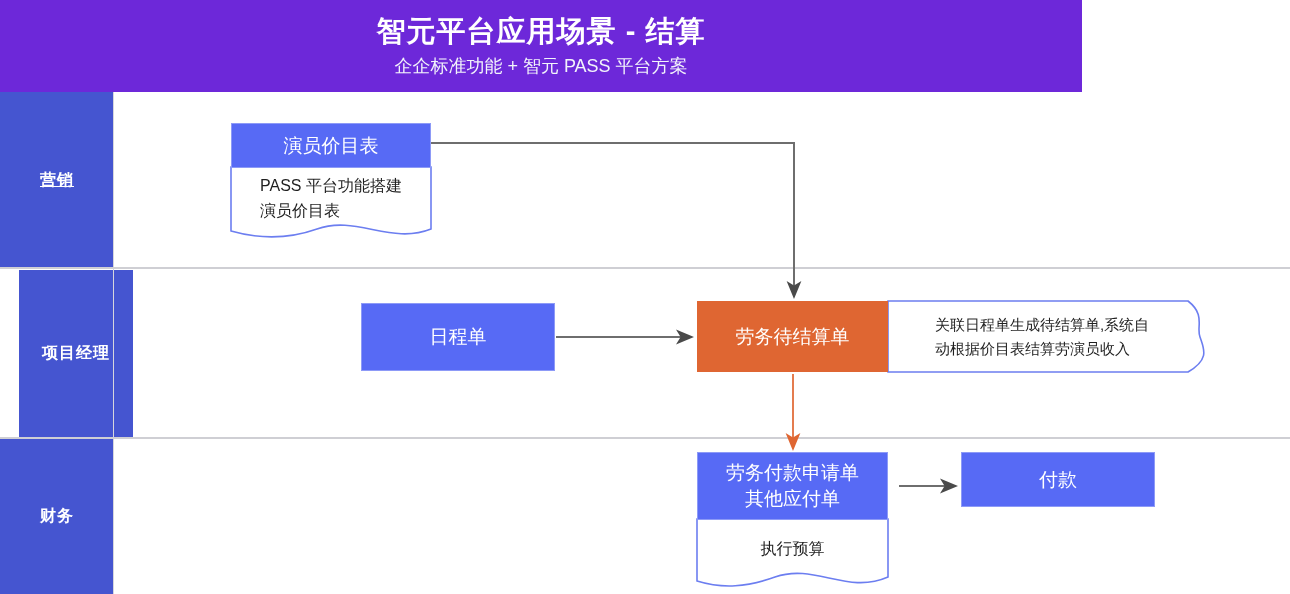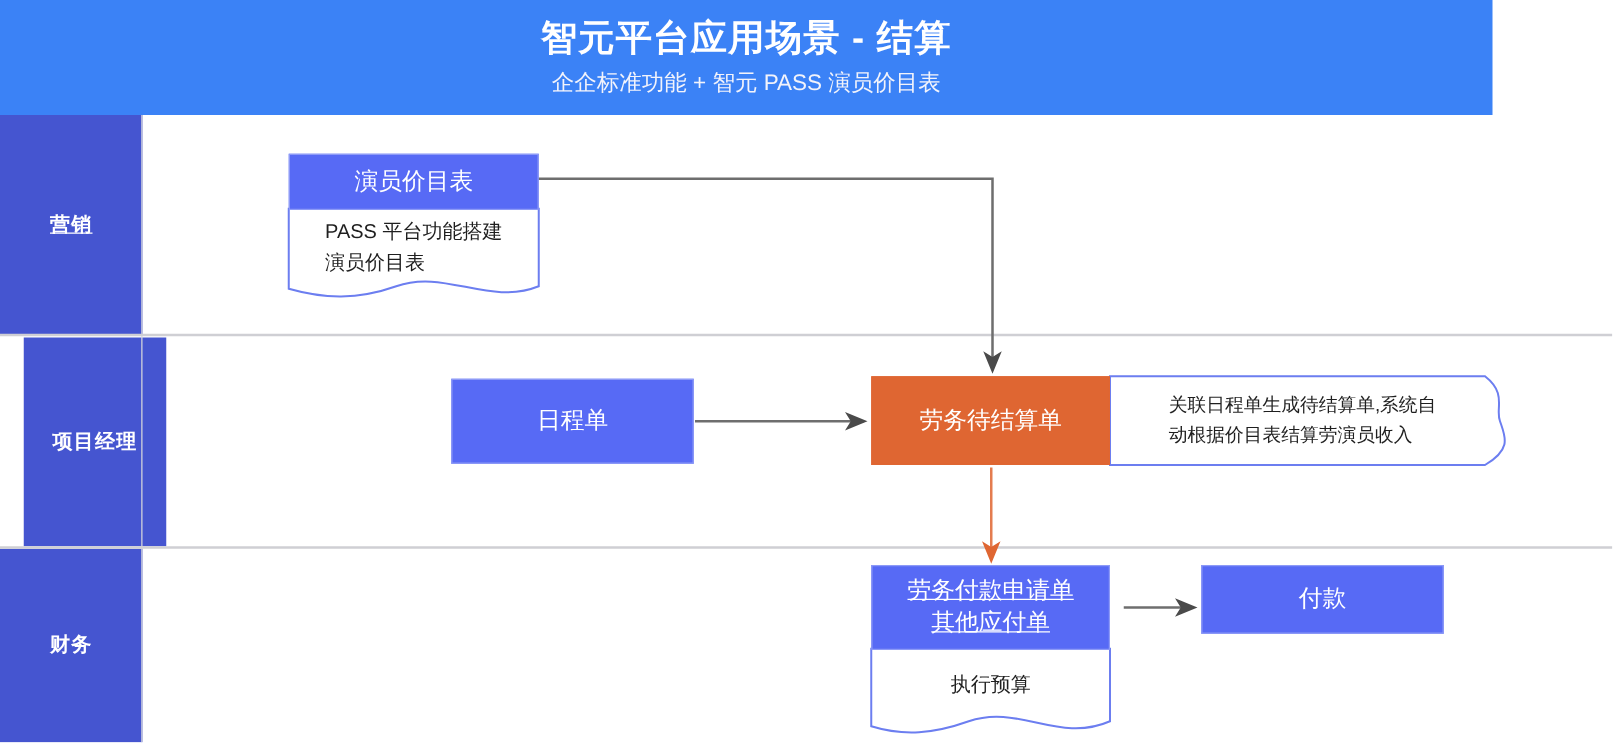--- a/index.html
+++ b/index.html
@@ -15,23 +15,23 @@
     width: 1290px;
     height: 594px;
     overflow: hidden;
     background: #ffffff;
   }
 
   
   .header-band {
     position: absolute;
     left: 0; top: 0;
-    width: 1194px;
+    width: 1082px;
     height: 92px;
-    background: #3b82f6;
+    background: #6d28d9;
     color: #ffffff;
     display: flex;
     flex-direction: column;
     align-items: center;
     justify-content: center;
   }
   .header-title {
     font-size: 29px;
     font-weight: bold;
     letter-spacing: 1px;
@@ -110,21 +110,21 @@
   
   .conn { position: absolute; left: 0; top: 0; overflow: visible; }
 </style>
 </head>
 <body>
 
 <div id="page">
 
   <div class="header-band">
     <div class="header-title">智元平台应用场景 - 结算</div>
-    <div class="header-subtitle">企企标准功能 + 智元 PASS 演员价目表</div>
+    <div class="header-subtitle">企企标准功能 + 智元 PASS 平台方案</div>
   </div>
 
   <div class="lane-col" style="top:92px; height:176px;text-decoration:underline;">
     <span>营销</span>
   </div>
   <div class="lane-col" style="top:270px; height:167px;margin-left:19px;">
     <span>项目经理</span>
   </div>
   <div class="lane-col" style="top:439px; height:155px;">
     <span>财务</span>
@@ -189,21 +189,21 @@
     <span>劳务待结算单</span>
   </div>
 
   <div class="note-wrap" style="left:697px; top:519px; width:191px; height:71px;">
     <svg width="191" height="71" viewBox="0 0 191 71" preserveAspectRatio="none">
       <path d="M0,0 L191,0 L191,58 C150,76 118,44 78,58 C50,68 26,70 0,62 Z" fill="#ffffff" stroke="#6c7ef0" stroke-width="1.6"></path>
     </svg>
     <div class="note-text" style="left:0; top:0; width:191px; height:58px;">执行预算</div>
   </div>
 
-  <div class="node blue" style="left:697px; top:452px; width:191px; height:68px;text-decoration:underline;">
+  <div class="node blue" style="left:697px; top:452px; width:191px; height:68px;">
     <span>劳务付款申请单
 其他应付单</span>
   </div>
 
   <div class="node blue" style="left:961px; top:452px; width:194px; height:55px;">
     <span>付款</span>
   </div>
 
 </div>
 

